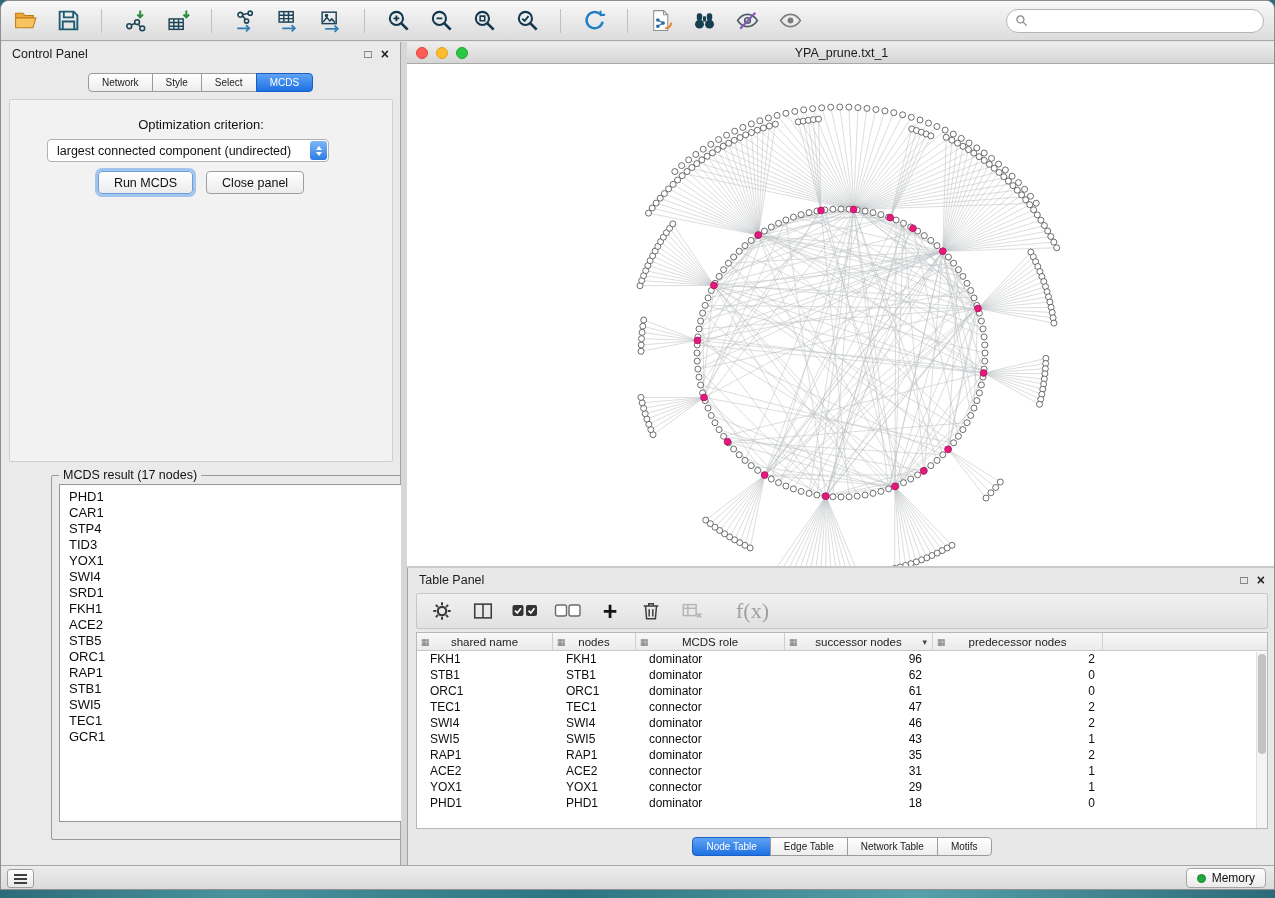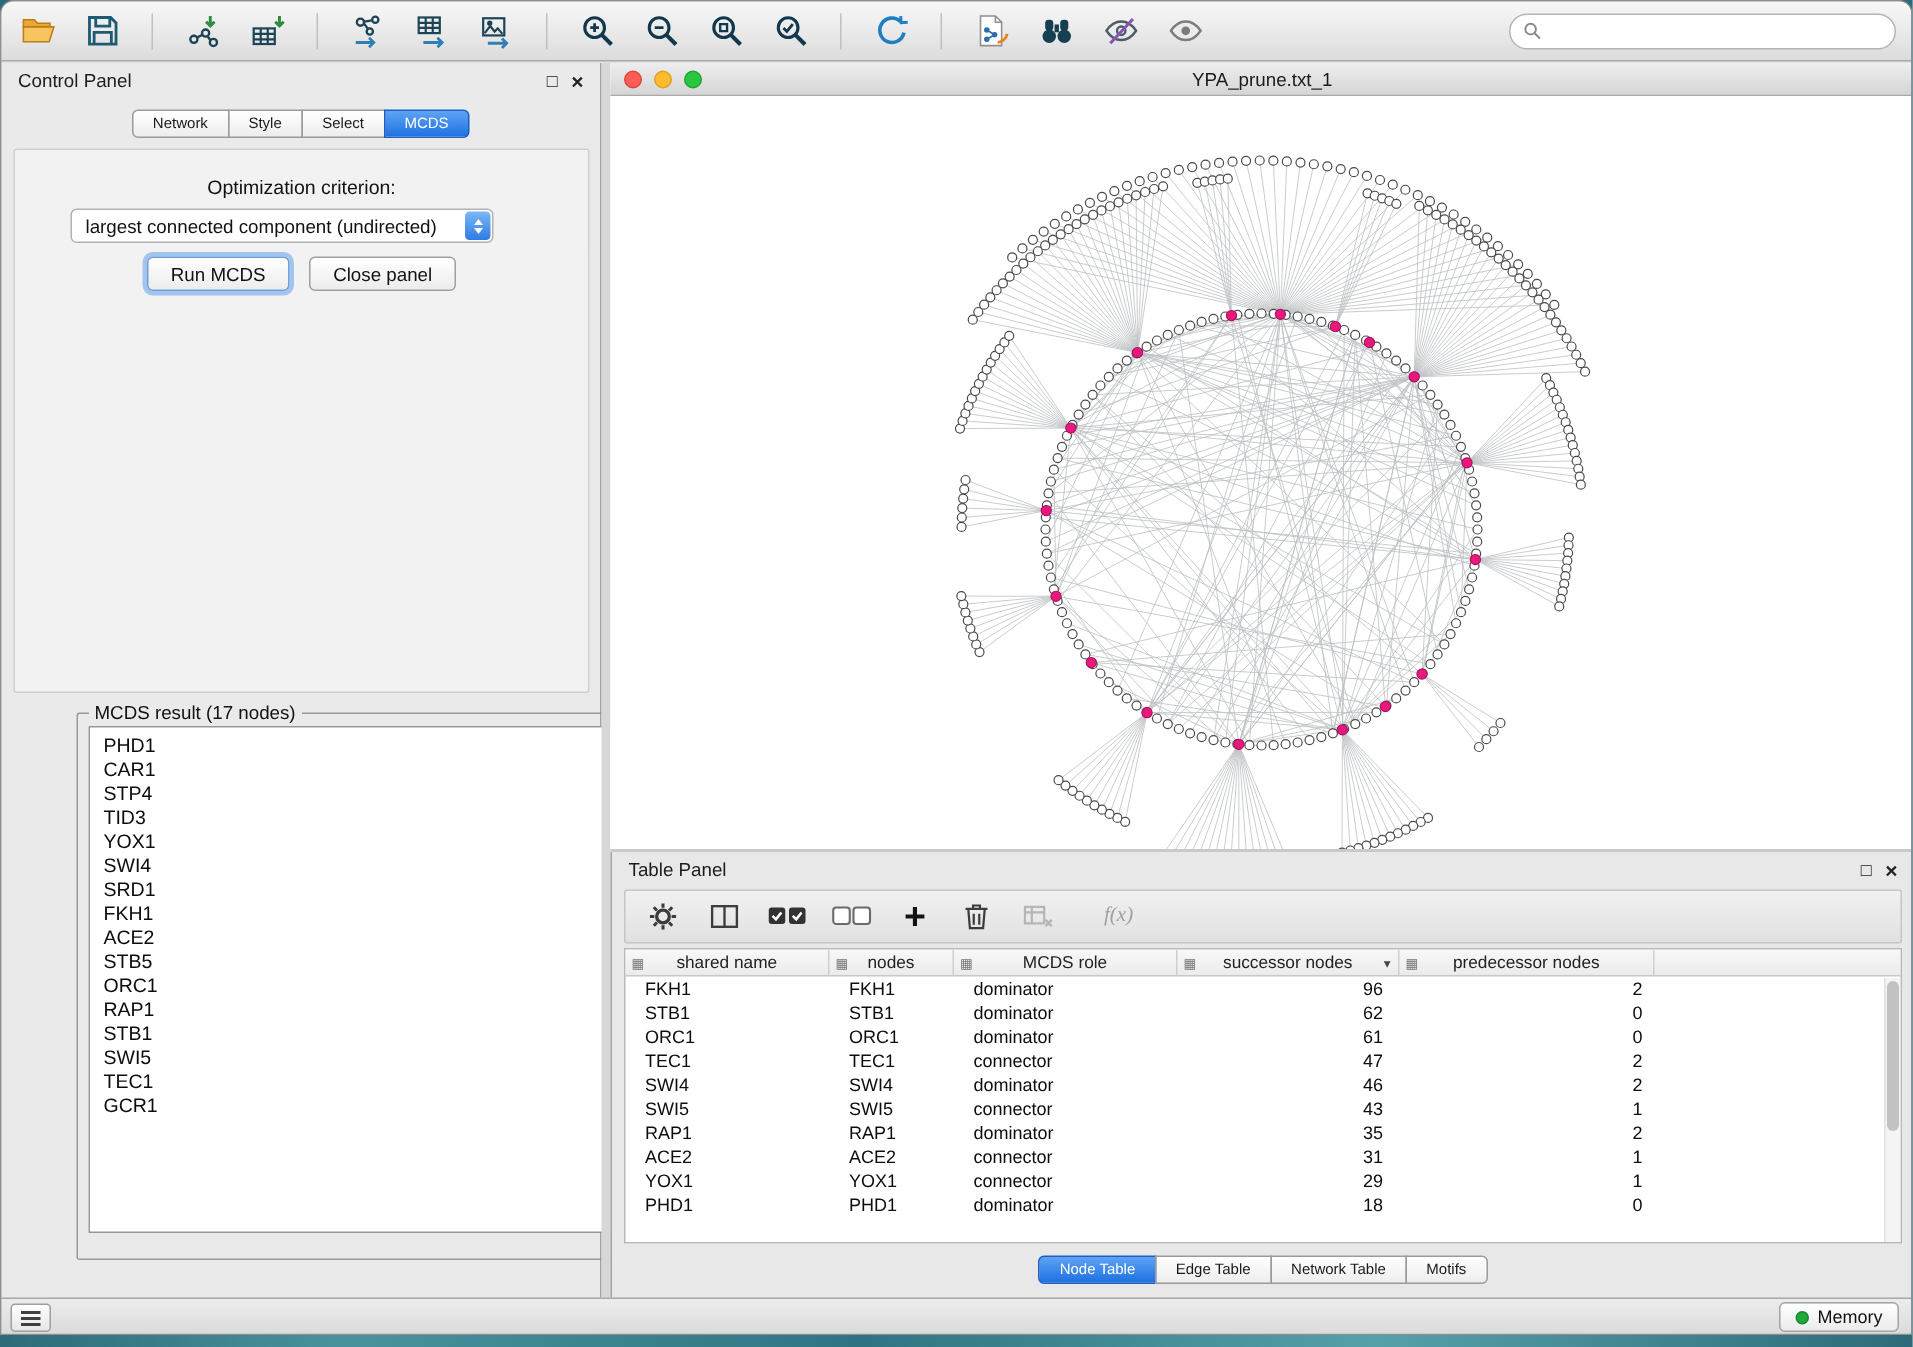--- a/index.html
+++ b/index.html
@@ -72,21 +72,21 @@
   .net-canvas svg{display:block;}
   .h-splitter{position:absolute;left:406px;top:565px;width:869px;height:2px;background:#c9c9c9;}
 
   
   .table-panel{position:absolute;left:406px;top:567px;width:869px;height:297px;background:#e8e8e8;border-left:1px solid #a3a3a3;}
   .table-toolbar{position:absolute;left:8px;top:25px;right:8px;height:36px;
                  background:linear-gradient(#f1f1f1,#e1e1e1);border:1px solid #c6c6c6;border-radius:2px;
                  display:flex;align-items:center;padding:0 12px;gap:15px;}
   .tt-icon{min-width:26px;height:26px;display:flex;align-items:center;justify-content:center;}
   .plus-glyph{font-size:25px;font-weight:bold;color:#141414;line-height:22px;}
-  .fx-glyph{font-family:"Liberation Serif",serif;font-style:italic;font-size:14px;color:#a0a0a0;margin-left:16px;}
+  .fx-glyph{font-family:"Liberation Serif",serif;font-size:22px;color:#a0a0a0;margin-left:16px;}
   .table-box{position:absolute;left:8px;top:64px;right:8px;height:197px;background:#fff;border:1px solid #b8b8b8;overflow:hidden;}
   .thead{display:flex;height:18px;background:linear-gradient(#f8f8f8,#ebebeb);border-bottom:1px solid #c8c8c8;}
   .th{position:relative;display:flex;align-items:center;justify-content:center;
       font-size:11.5px;color:#222;border-right:1px solid #cfcfcf;flex:0 0 auto;}
   .th.fill{flex:1;border-right:none;}
   .grid-ic{position:absolute;left:4px;font-size:9px;color:#777;}
   .dd{position:absolute;right:5px;font-size:9px;color:#444;}
   .row{display:flex;height:16px;align-items:center;font-size:12px;color:#0d0d0d;}
   .cell{flex:0 0 auto;overflow:hidden;white-space:nowrap;}
   .cell.l{padding-left:13px;}

